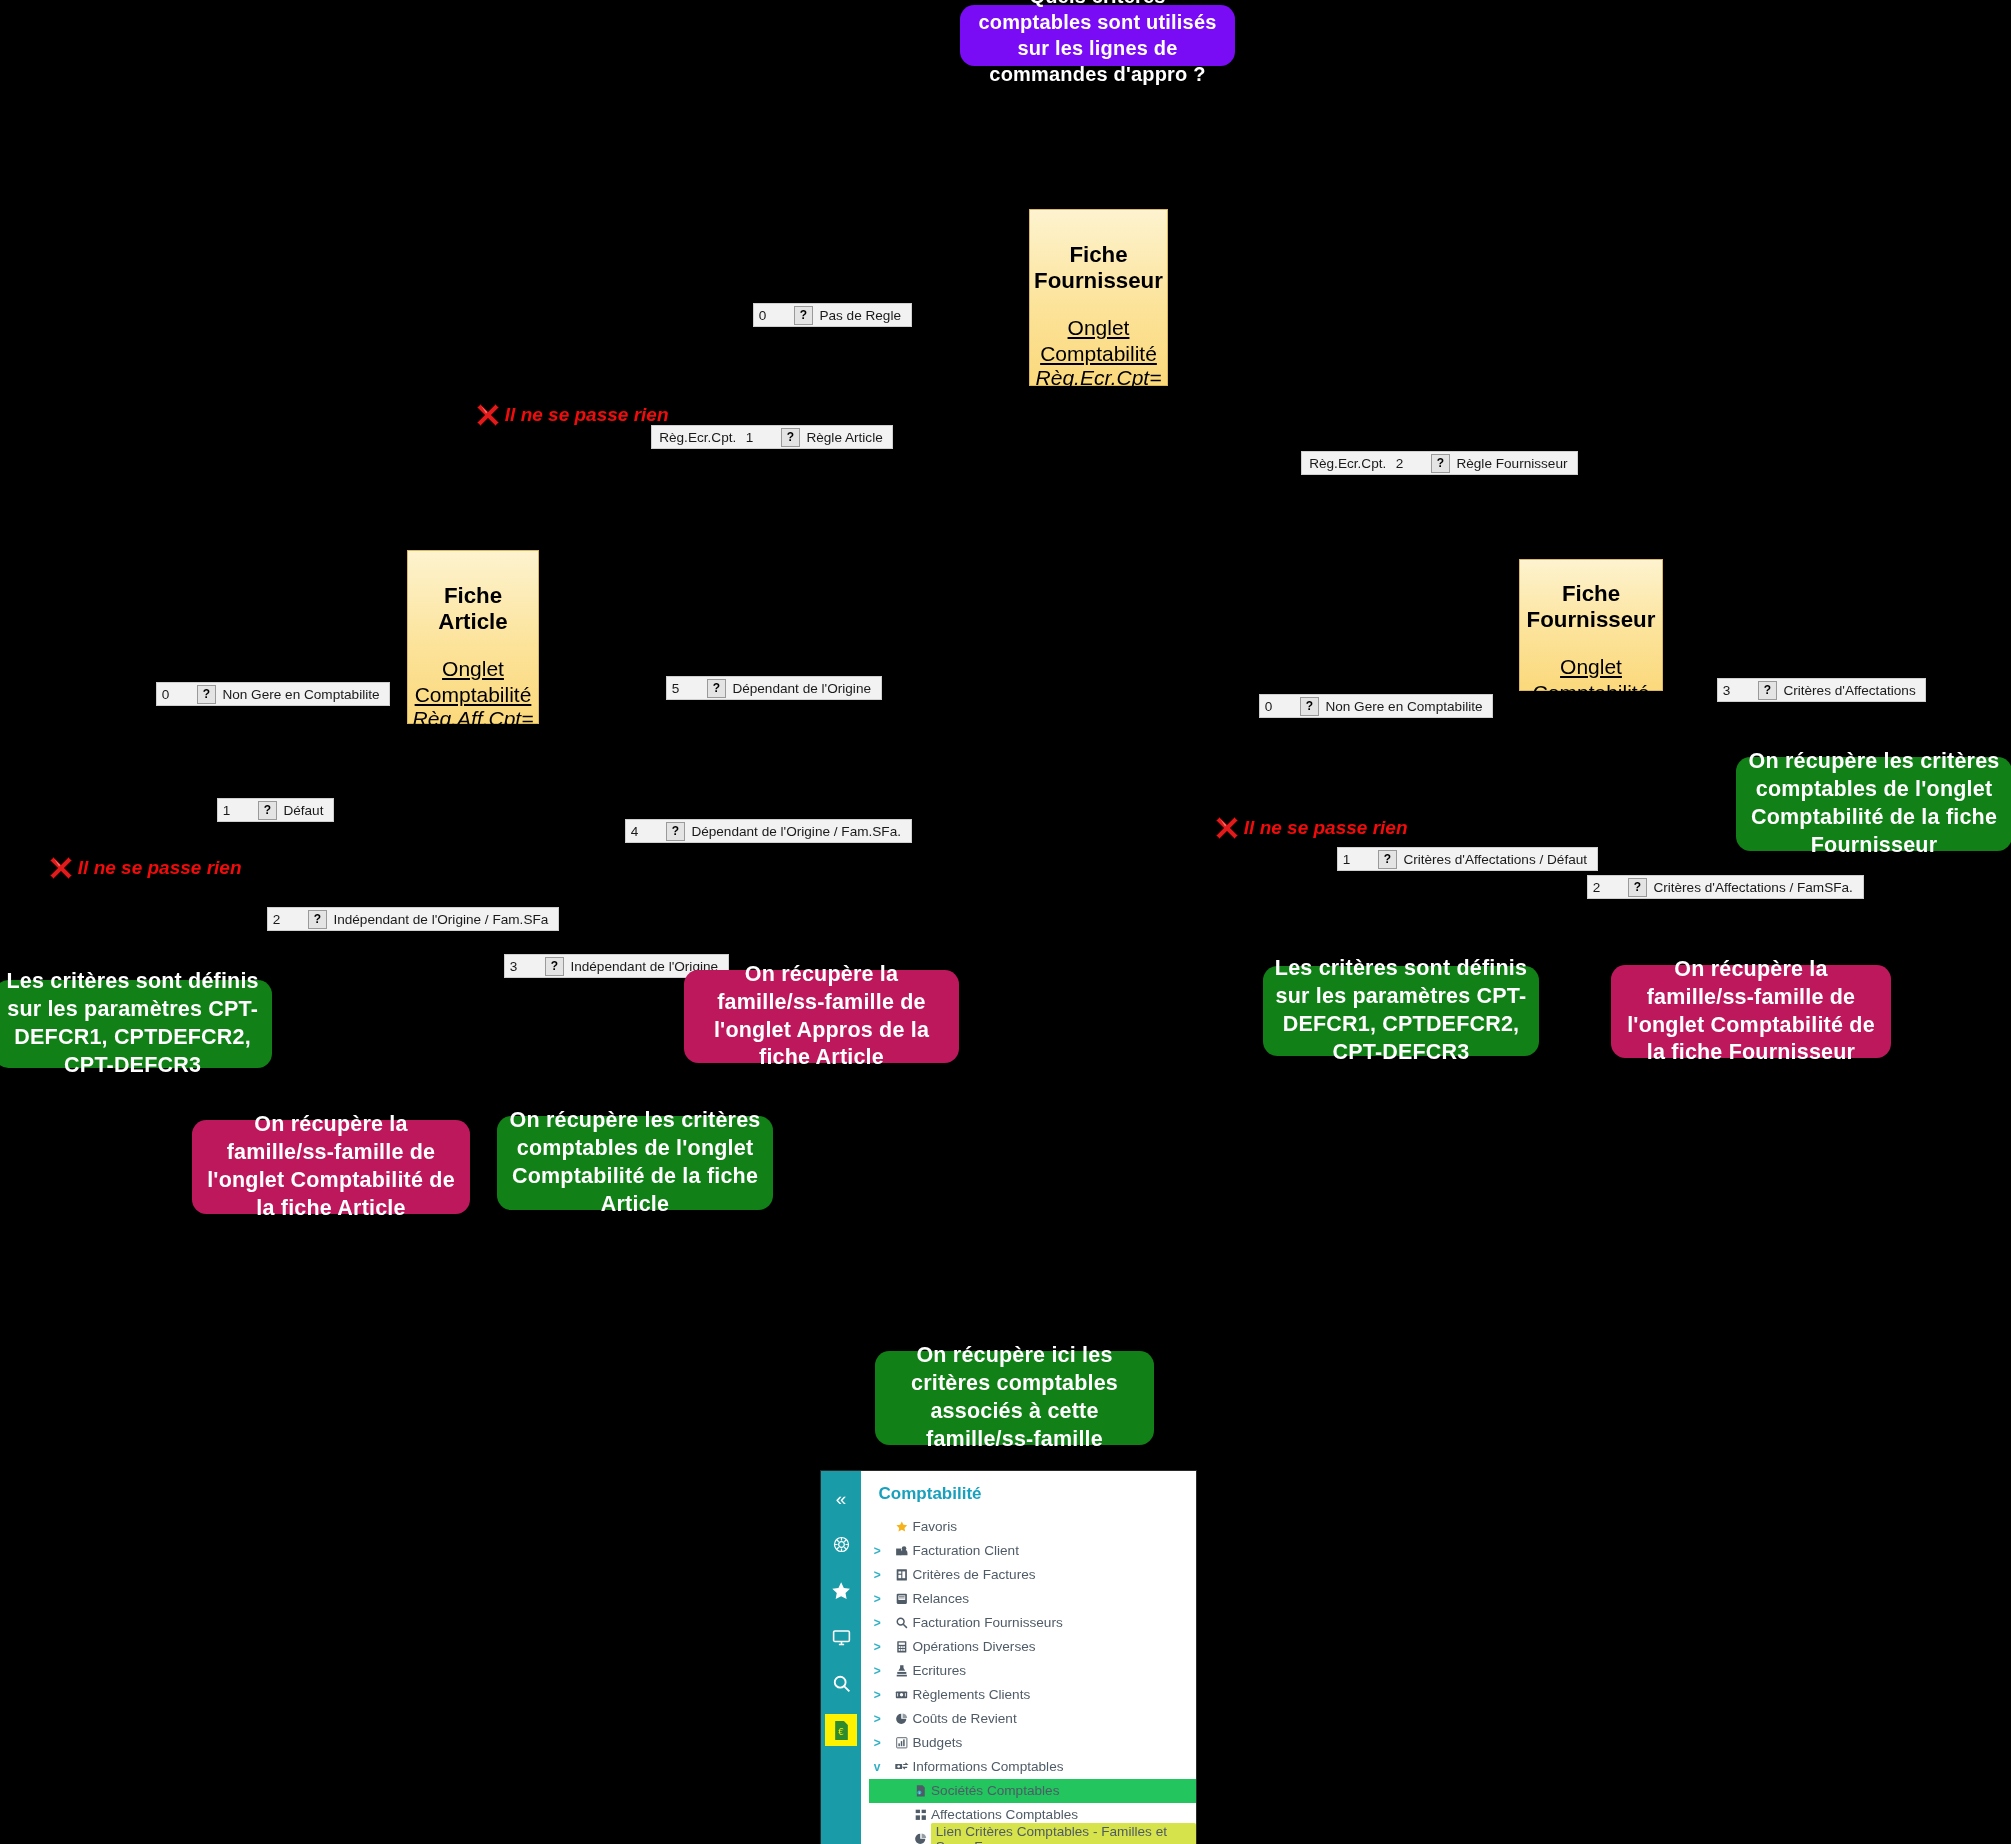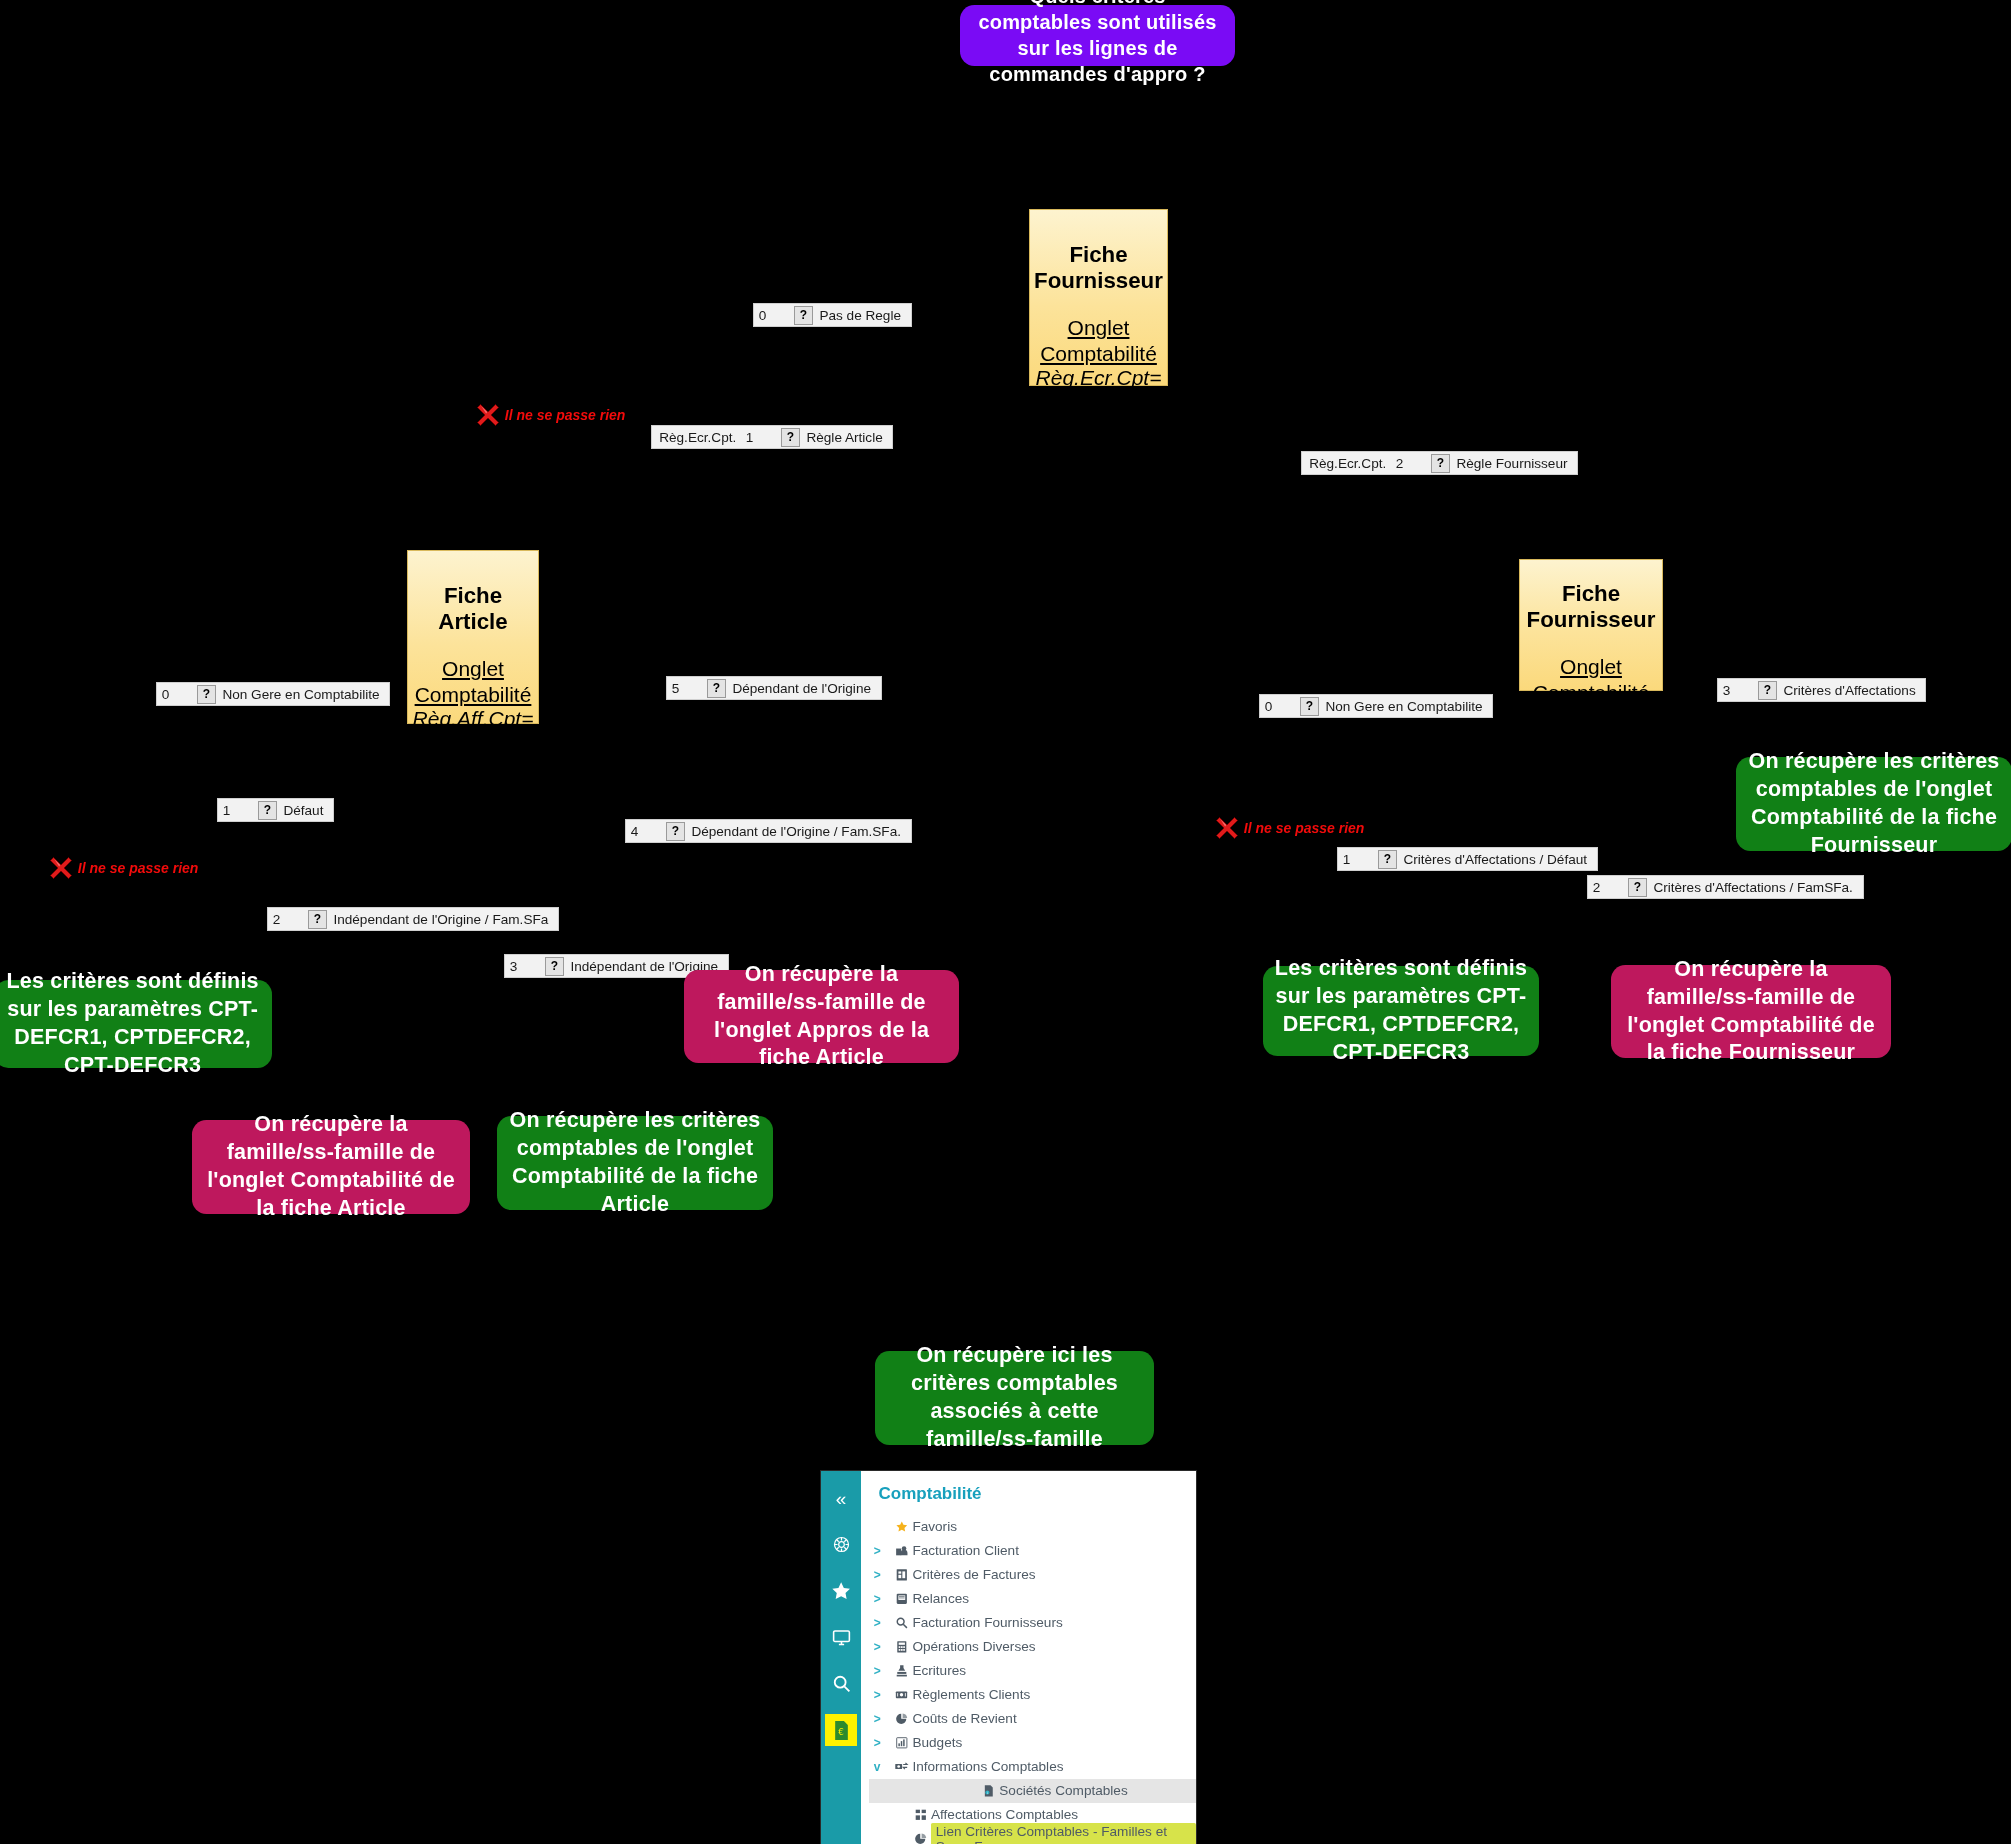--- a/index.html
+++ b/index.html
@@ -57,21 +57,21 @@
     font-size:12px;font-weight:bold;color:#000;
     display:flex;align-items:center;justify-content:center;
     flex:none;
   }
   .cell .txt{padding-right:9.6px;}
 
   
   .nothing{display:flex;align-items:center;gap:4.8px;}
   .nothing .x{width:24px;height:24px;flex:none;}
   .nothing .t{
-    color:#f20b0b;font-style:italic;font-weight:bold;font-size:14px;white-space:nowrap;text-align:right;
+    color:#f20b0b;font-style:italic;font-weight:bold;font-size:19px;white-space:nowrap;text-align:right;
   }
 
   
   .app{
     position:absolute;background:#fff;border:0.8px solid #2a2a2a;
     display:flex;overflow:hidden;
   }
   .app .rail{
     width:40px;background:#1a9ba8;flex:none;
     display:flex;flex-direction:column;align-items:center;
@@ -86,21 +86,21 @@
   .app .menu .head{
     color:#18a0bd;font-weight:bold;font-size:17px;margin:3.2px 0 11.2px 9.6px;
   }
   .mi{
     display:flex;align-items:center;height:24px;font-size:13.6px;color:#4f5b66;
     padding-left:4.8px;
   }
   .mi .car{width:17.6px;color:#2fb0c4;font-size:12px;font-weight:bold;flex:none;}
   .mi .ico{width:21px;flex:none;display:flex;align-items:center;justify-content:center;font-size:13.6px;}
   .mi.sub{padding-left:41px;}
-  .mi.sub.alt{background:#e5e5e5;justify-content:center;}
+  .mi.sub.alt{background:#22c55e;}
   .mi.sel .hltext{background:#d7e34a;padding:0.8px 4.8px;border-radius:1.6px;}
 </style>
 </head>
 <body>
 
 <div class="stage">
 
   <div class="abs callout purple" style="left:960px;top:4.8px;width:275px;height:61px;font-size:20px;">Quels critères comptables sont utilisés sur les lignes de commandes d'appro ?</div>
 
   <div class="abs note" style="left:1029px;top:209px;width:139px;height:177px;">

